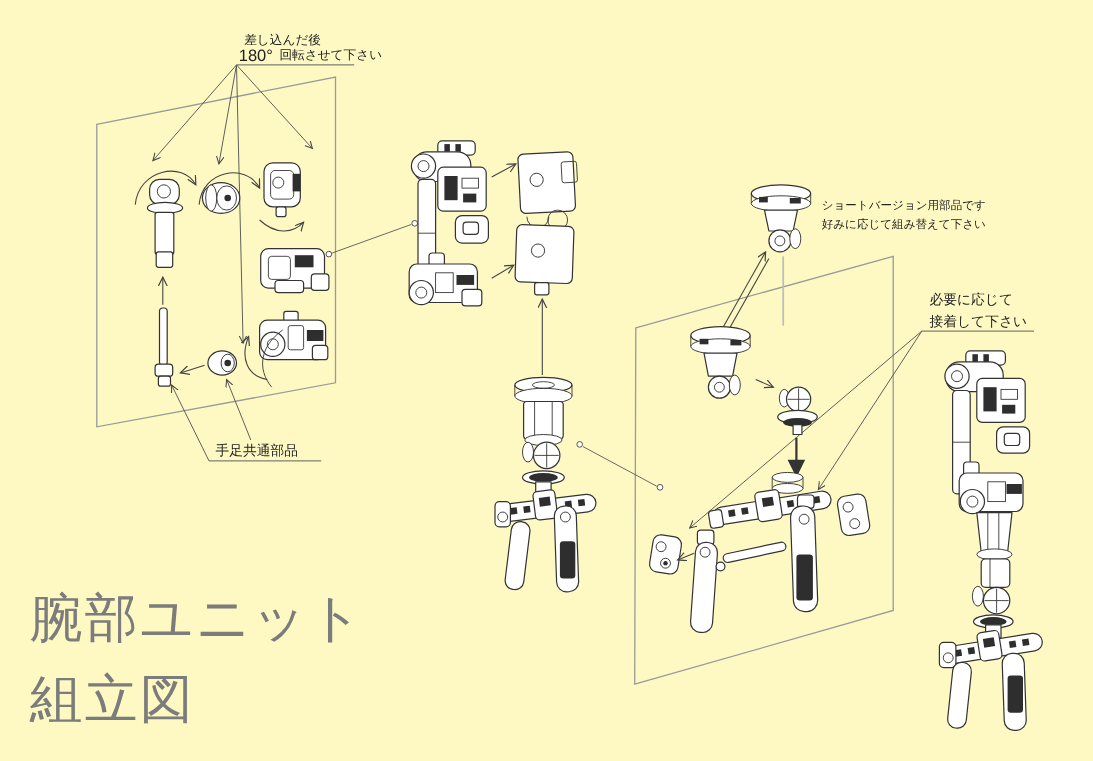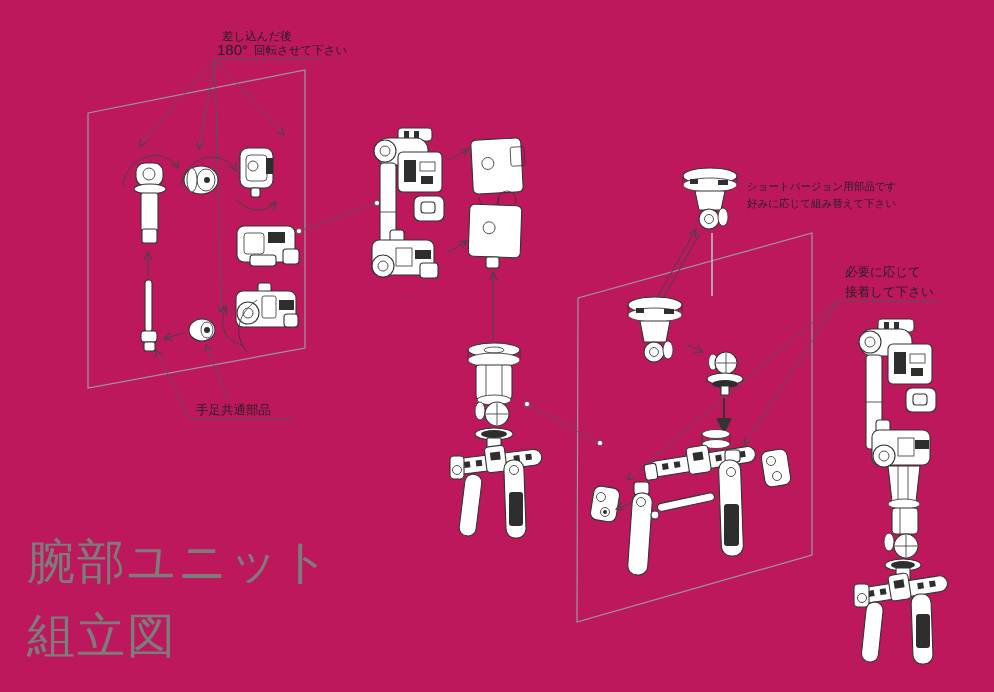--- a/index.html
+++ b/index.html
@@ -1,16 +1,16 @@
 <!DOCTYPE html>
 <html><head>
 <meta charset="utf-8">
 <style>
   html,body{margin:0;padding:0;background:#ffffff;}
-  .stage{position:relative;width:994px;height:692px;background:#be185d;overflow:hidden;}
+  .stage{position:relative;width:994px;height:692px;background:#fef9c3;overflow:hidden;}
   svg{position:absolute;left:0;top:0;}
   .lnt{fill:none;stroke:#333;stroke-width:0.8;}
   .fw{fill:#ffffff;stroke:#333;stroke-width:1.1;stroke-linejoin:round;}
   .fwl{fill:#ffffff;stroke:#333;stroke-width:0.85;}
   .dk{fill:#2e2e2e;stroke:none;}
   .panel{fill:none;stroke:#9a9a9a;stroke-width:1.2;}
   .leader{fill:none;stroke:#555;stroke-width:0.85;}
   .arrow{fill:none;stroke:#444;stroke-width:1;}
   .conn{fill:none;stroke:#555;stroke-width:0.8;}
   .connc{fill:#fff;stroke:#555;stroke-width:0.9;}

